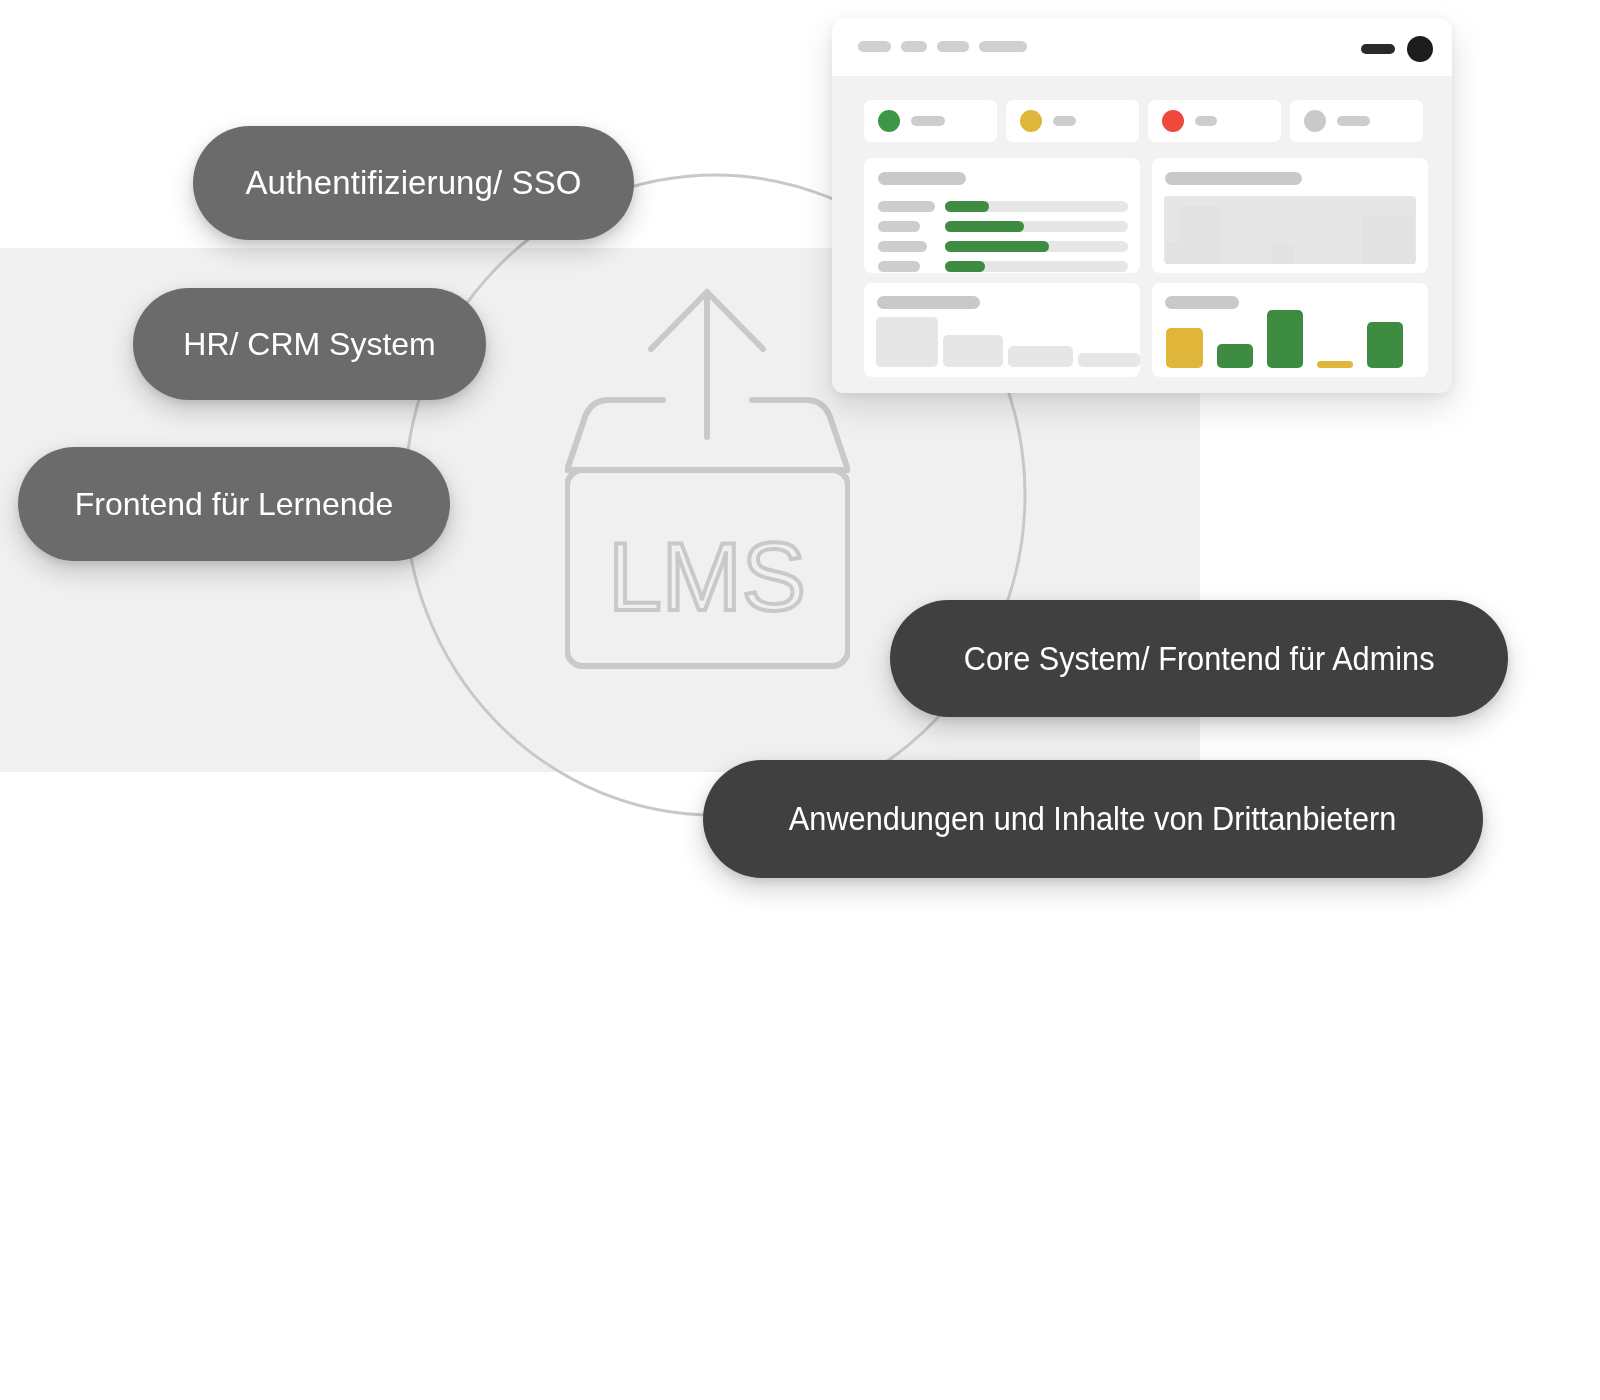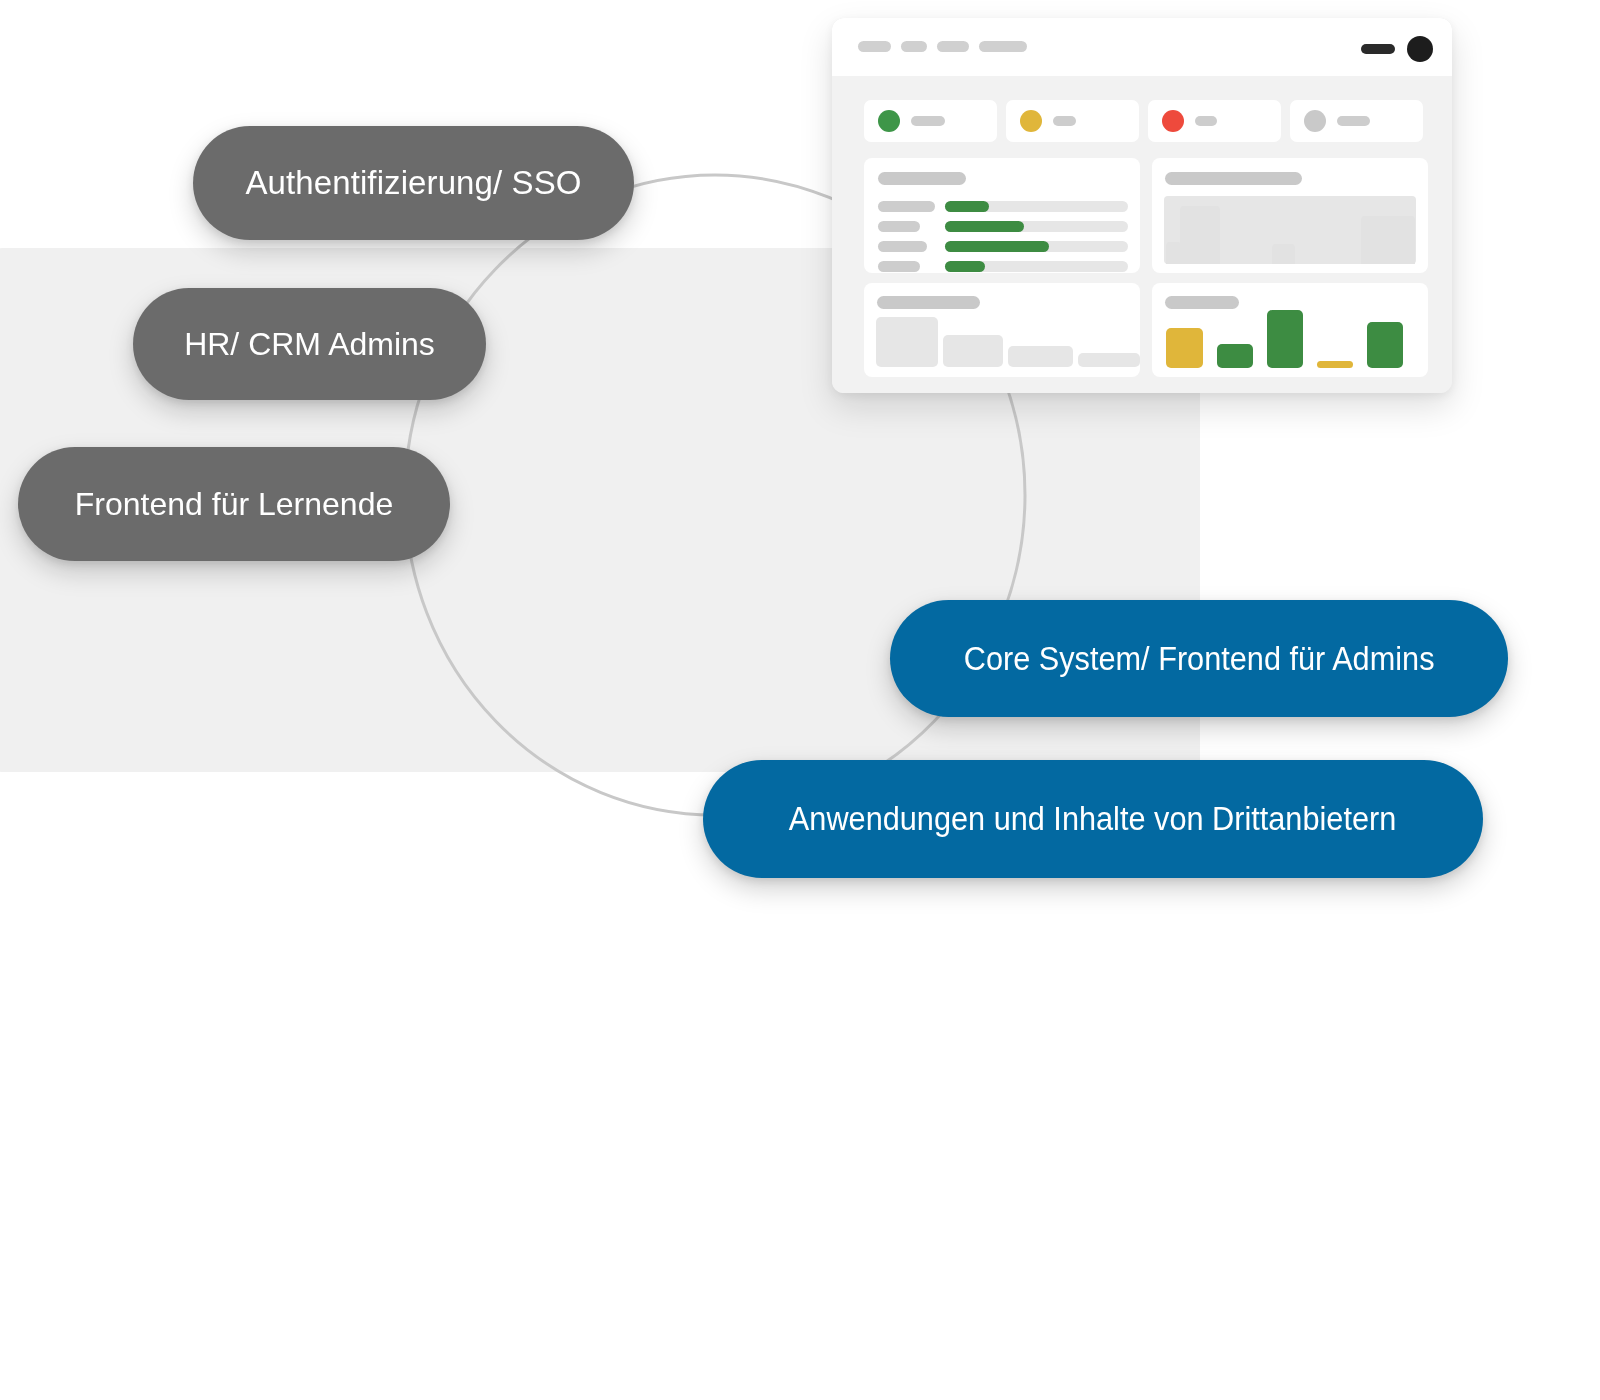--- a/index.html
+++ b/index.html
@@ -232,21 +232,21 @@
     align-items: center;
     justify-content: center;
     border-radius: 100px;
     color: #ffffff;
     font-weight: normal;
     box-shadow: 0 11px 26px rgba(0,0,0,0.18), 0 3px 8px rgba(0,0,0,0.10);
     box-sizing: border-box;
     white-space: nowrap;
   }
   .pill-gray { background: #6b6b6b; }
-  .pill-dark { background: #0369a1; }
+  .pill-dark { background: #404040; }
 
   .pill-auth     { left: 193px; top: 126px;  width: 441px; height: 114px; font-size: 33px; letter-spacing: .1px; }
   .pill-hr       { left: 133px; top: 288px;  width: 353px; height: 112px; font-size: 32px; }
   .pill-frontend { left: 18px;  top: 447px;  width: 432px; height: 114px; font-size: 32px; }
   .pill-core     { left: 890px; top: 600px;  width: 618px; height: 117px; font-size: 33px; }
   .pill-third    { left: 703px; top: 760px;  width: 780px; height: 118px; font-size: 33px; }
 
   .pill-dark .pill-text {
     font-family: "Liberation Sans Narrow", "Liberation Sans", sans-serif;
     transform: scaleX(0.93);
@@ -259,20 +259,36 @@
 <div id="stage">
 
   <div class="backdrop-panel"></div>
 
   <div class="ring-wrap">
     <svg width="630" height="650" viewBox="0 0 630 650">
       <ellipse cx="315" cy="325" rx="310" ry="320" fill="none" stroke="#c8c8c8" stroke-width="3"></ellipse>
     </svg>
   </div>
 
+  <div class="lms-icon">
+    <svg width="285" height="400" viewBox="0 0 285 400">
+      <g fill="none" stroke="#c9c9c9" stroke-width="6" stroke-linecap="round" stroke-linejoin="round">
+
+        <path d="M142 22 L142 165"></path>
+        <path d="M86 77 L142 20 L198 77"></path>
+
+        <path d="M98 128 L44 128 C32 128 24 134 20 145 L2 198"></path>
+        <path d="M187 128 L241 128 C253 128 261 134 265 145 L283 198"></path>
+        <path d="M4 198 L281 198"></path>
+
+        <rect x="2" y="198" width="281" height="196" rx="16"></rect>
+      </g>
+      <text x="142" y="338" text-anchor="middle" font-family="Liberation Sans, sans-serif" font-size="96" fill="none" stroke="#c9c9c9" stroke-width="4">LMS</text>
+    </svg>
+  </div>
 
   <div class="dash-window">
 
     <div class="dash-titlebar">
       <div class="nav-pills">
         <span class="nav-pill" style="width:33px"></span>
         <span class="nav-pill" style="width:26px"></span>
         <span class="nav-pill" style="width:32px"></span>
         <span class="nav-pill" style="width:48px"></span>
       </div>
@@ -365,21 +381,21 @@
       </div>
 
     </div>
   </div>
 
   <div class="pill pill-gray pill-auth">
     <span class="pill-text">Authentifizierung/ SSO</span>
   </div>
 
   <div class="pill pill-gray pill-hr">
-    <span class="pill-text">HR/ CRM Admins</span>
+    <span class="pill-text">HR/ CRM System</span>
   </div>
 
   <div class="pill pill-gray pill-frontend">
     <span class="pill-text">Frontend für Lernende</span>
   </div>
 
   <div class="pill pill-dark pill-core">
     <span class="pill-text">Core System/ Frontend für Admins</span>
   </div>
 

